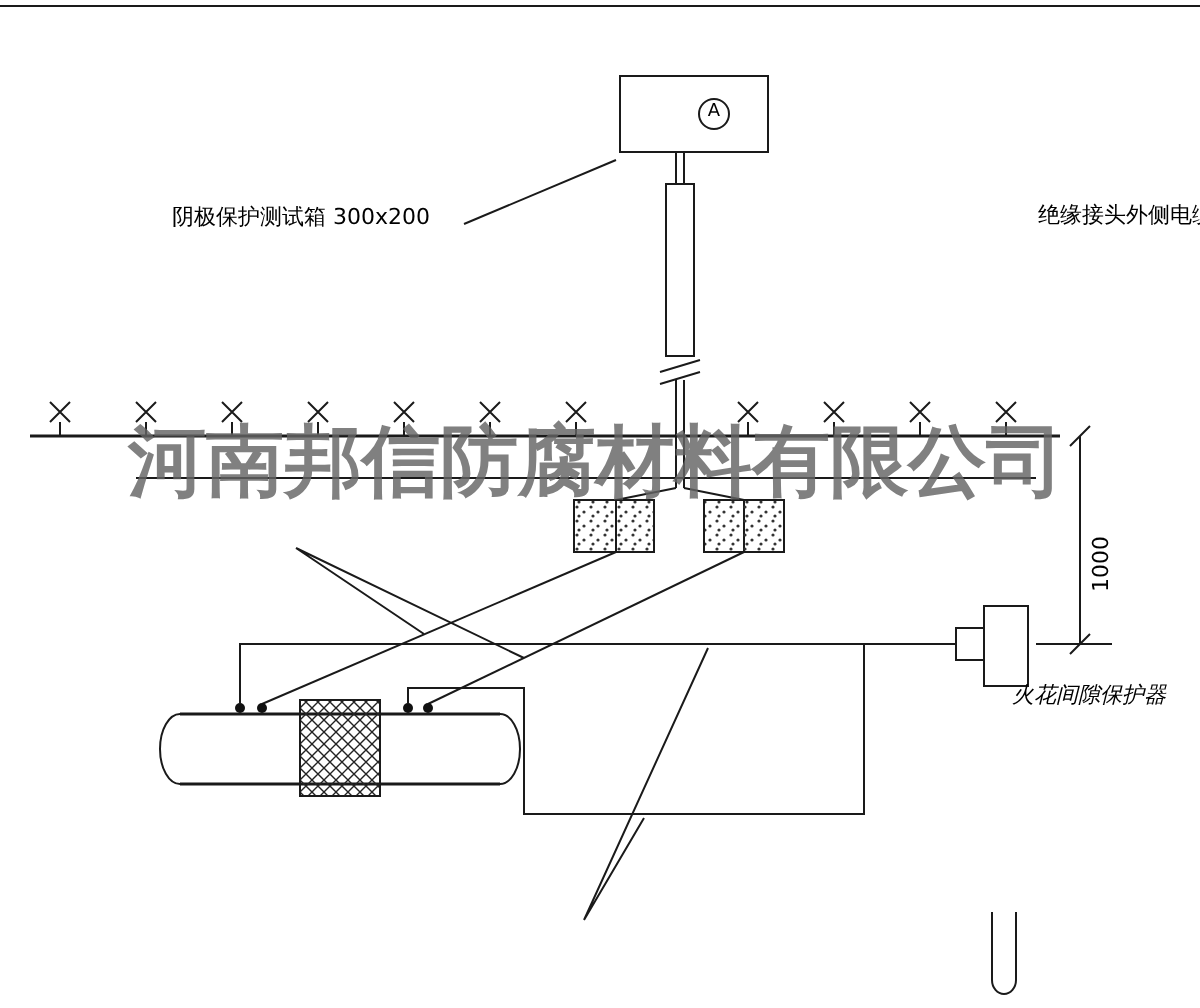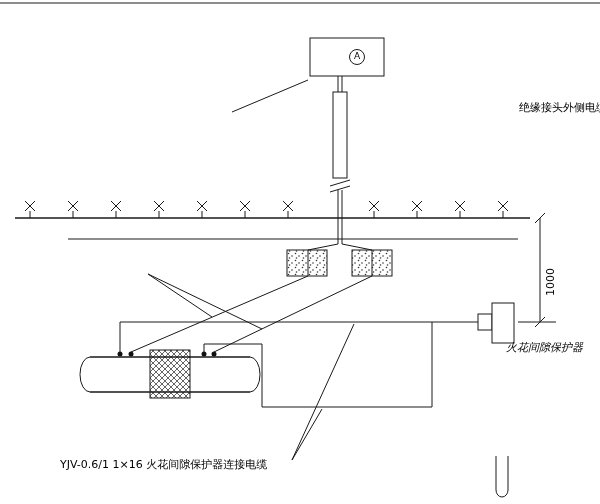--- a/index.html
+++ b/index.html
@@ -124,26 +124,27 @@
 
       <rect x="478" y="314" width="14" height="16" fill="#fff"></rect>
       <rect x="492" y="303" width="22" height="40" fill="#fff"></rect>
 
       <path d="M540,218 V322 M518,322 H556 M535,223 L545,213 M535,327 L545,317"></path>
 
       <path d="M496,456 V490 M508,456 V490 M496,490 A6,7 0 0 0 508,490"></path>
     </g>
   </svg>
 
+  <div class="watermark">河南邦信防腐材料有限公司</div>
 
+  <div class="lbl" style="left:86px; top:103px;">阴极保护测试箱 300x200</div>
 
   <div class="meter-lbl">A</div>
 
   <div class="lbl" style="left:519px; top:102px;">绝缘接头外侧电缆</div>
 
 
   <div class="lbl" style="left:506px; top:342px;font-style:italic;">火花间隙保护器</div>
 
-  <div class="lbl" style="left:60px; top:459px;">YJV-0.6/1  1×16   火花间隙保护器连接电缆</div>
 
   <div class="dim-lbl">1000</div>
 
 </div>
 
 </body></html>

